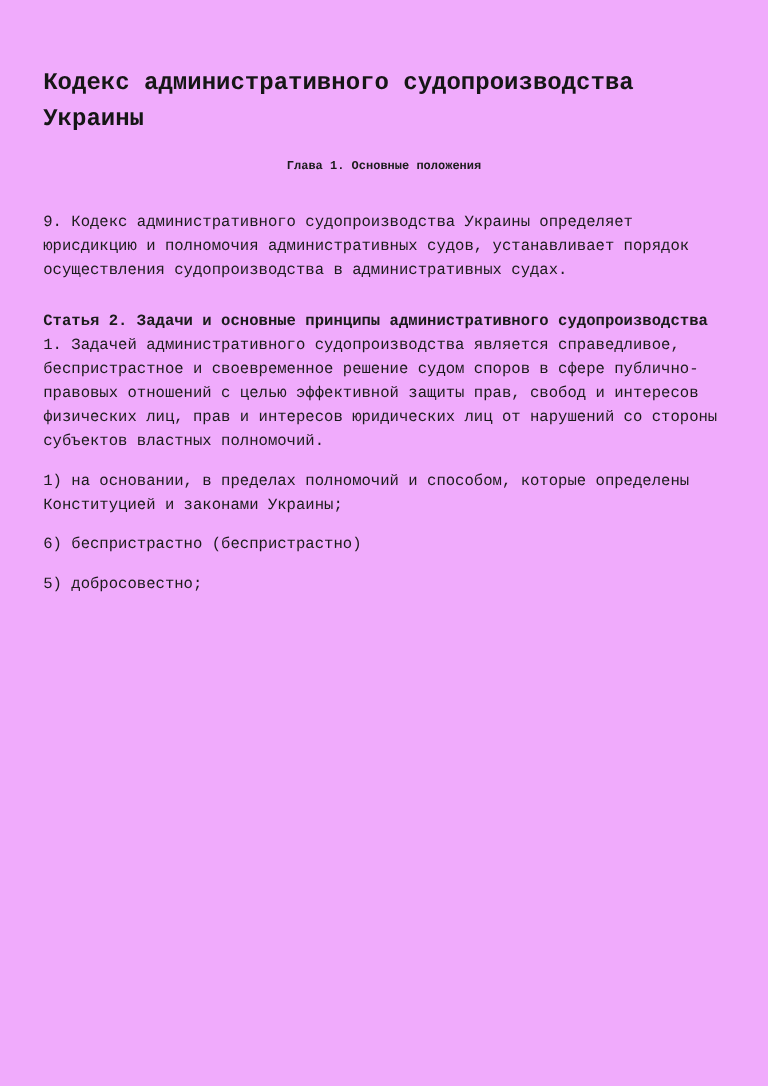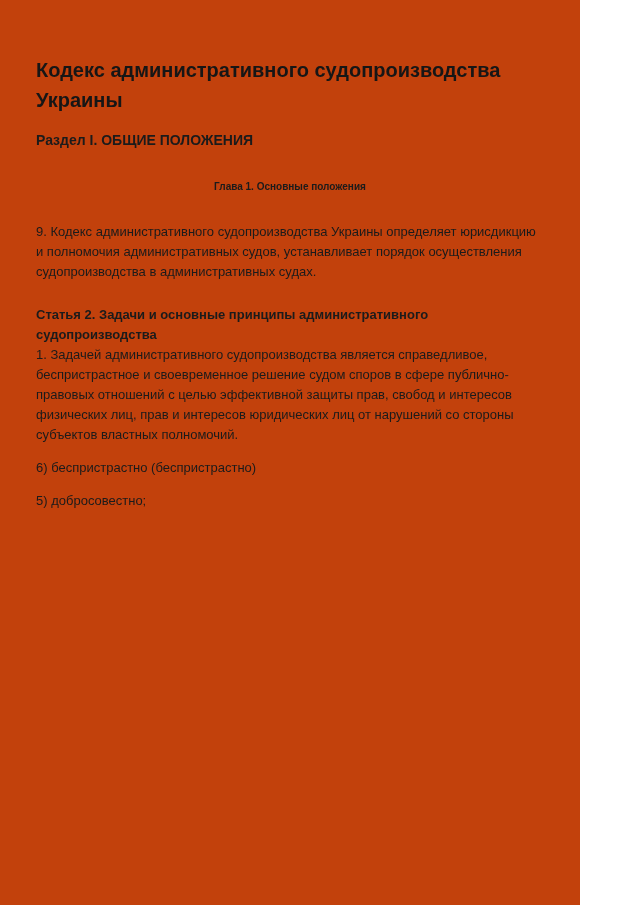--- a/index.html
+++ b/index.html
@@ -2,26 +2,26 @@
 <html><head>
 <meta charset="utf-8">
 <style>
   * { box-sizing: border-box; }
   html, body {
     margin: 0;
     padding: 0;
     background: #ffffff;
   }
   .page {
-    width: 580px;
+    width: 640px;
     height: 905px;
-    background: #c2410c;
+    background: #f0abfc;
     padding: 55px 36px 20px 36px;
     overflow: hidden;
-    font-family: Liberation Sans, sans-serif;
+    font-family: Liberation Mono, monospace;
     color: #1b1b1b;
     font-size: 13px;
     line-height: 20px;
   }
   h1.doc-title {
     font-size: 20px;
     line-height: 30px;
     font-weight: 700;
     margin: 0 0 15px 0;
     color: #161616;
@@ -52,28 +52,28 @@
     margin: 0 0 13px 0;
   }
 </style>
 </head>
 <body>
 
 <div class="page">
 
   <h1 class="doc-title">Кодекс административного судопроизводства Украины</h1>
 
-  <h2 class="section-heading">Раздел I. ОБЩИЕ ПОЛОЖЕНИЯ</h2>
 
   <h3 class="chapter-heading">Глава 1. Основные положения</h3>
 
   <div class="article">
     <p class="body-paragraph">9. Кодекс административного судопроизводства Украины определяет юрисдикцию и полномочия административных судов, устанавливает порядок осуществления судопроизводства в административных судах.</p>
   </div>
 
   <div class="article">
     <p class="article-heading">Статья 2. Задачи и основные принципы административного судопроизводства</p>
     <p class="body-paragraph">1. Задачей административного судопроизводства является справедливое, беспристрастное и своевременное решение судом споров в сфере публично-правовых отношений с целью эффективной защиты прав, свобод и интересов физических лиц, прав и интересов юридических лиц от нарушений со стороны субъектов властных полномочий.</p>
+    <p class="body-paragraph">1) на основании, в пределах полномочий и способом, которые определены Конституцией и законами Украины;</p>
     <p class="body-paragraph">6) беспристрастно (беспристрастно)</p>
     <p class="body-paragraph">5) добросовестно;</p>
   </div>
 
 </div>
 
 </body></html>

